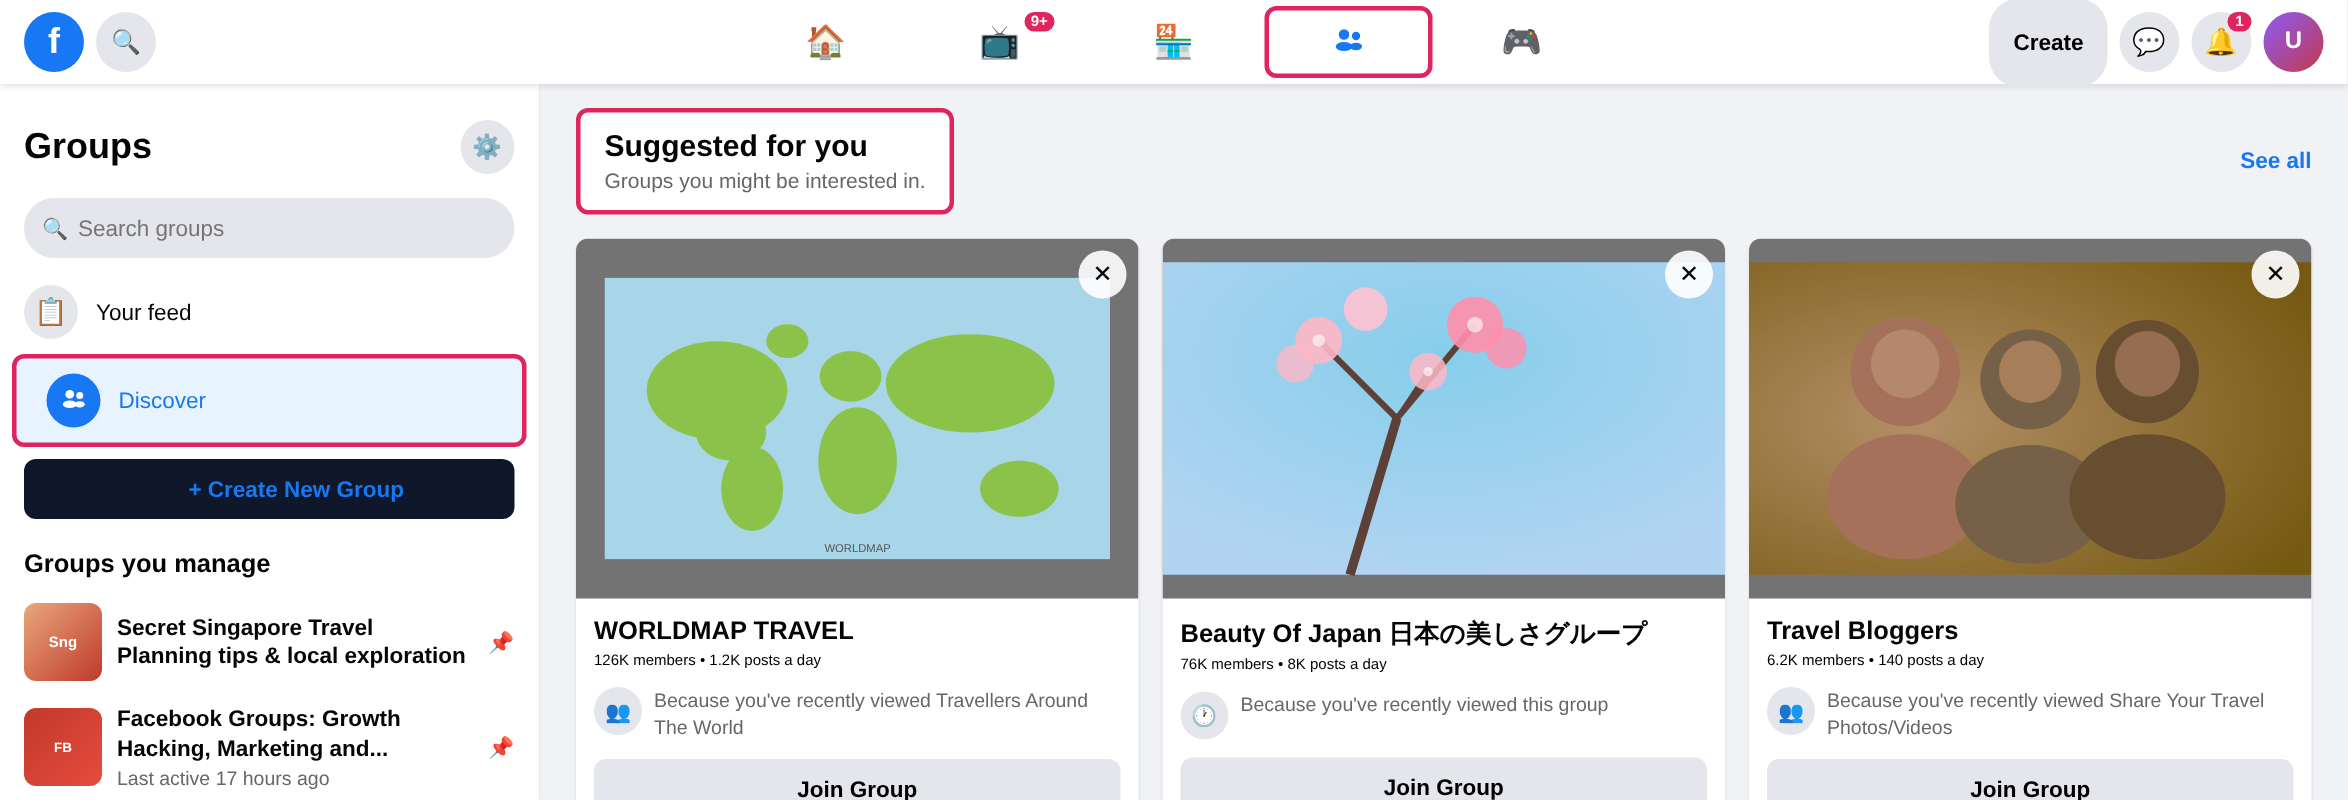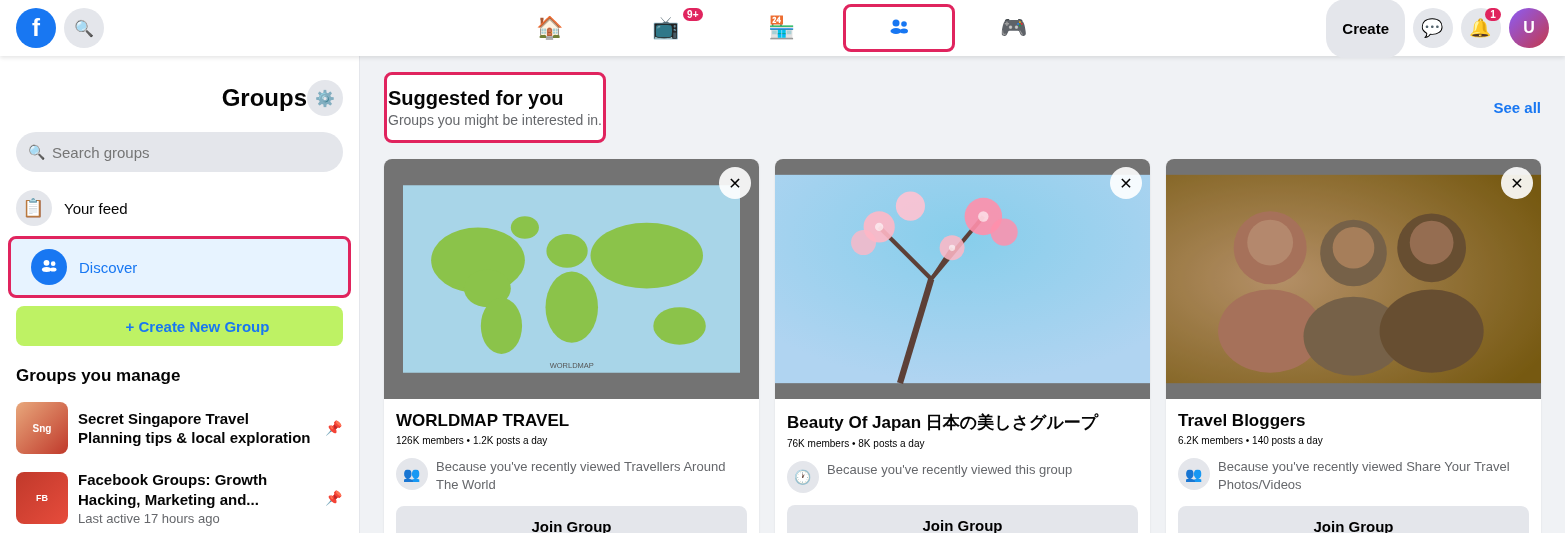--- a/index.html
+++ b/index.html
@@ -23,43 +23,43 @@
     .create-btn { background: #e4e6eb; border: none; border-radius: 20px; padding: 21px 16px; font-size: 15px; font-weight: 600; cursor: pointer; }
     .icon-circle { width: 40px; height: 40px; border-radius: 50%; background: #e4e6eb; display: flex; align-items: center; justify-content: center; cursor: pointer; font-size: 18px; position: relative; }
     .avatar-circle { width: 40px; height: 40px; border-radius: 50%; background: #8b5cf6; display: flex; align-items: center; justify-content: center; color: #fff; font-size: 16px; font-weight: 700; cursor: pointer; position: relative; overflow: hidden; }
     .notif-badge { position: absolute; top: 0; right: 0; background: #e0245e; color: #fff; font-size: 10px; font-weight: 700; border-radius: 10px; padding: 1px 4px; min-width: 16px; text-align: center; }
 
     
     .layout { display: flex; margin-top: 56px; min-height: calc(100vh - 56px); }
 
     
     .sidebar { width: 360px; background: #fff; padding: 16px 8px; flex-shrink: 0; border-right: 1px solid #e4e6eb; height: calc(100vh - 56px); overflow-y: auto; position: fixed; top: 56px; left: 0; }
-    .sidebar-title { font-size: 24px; font-weight: 700; padding: 8px 8px; display: flex; align-items: center; justify-content: flex-end; }
+    .sidebar-title { font-size: 24px; font-weight: 700; padding: 8px 8px; display: flex; align-items: center; justify-content: space-between; }
     .gear-btn { width: 36px; height: 36px; border-radius: 50%; background: #e4e6eb; display: flex; align-items: center; justify-content: center; cursor: pointer; font-size: 16px; }
     .search-input-wrap { position: relative; margin: 8px 8px; }
     .search-input-wrap input { width: 100%; height: 40px; border-radius: 20px; border: none; background: #e4e6eb; padding: 0 16px 0 36px; font-size: 15px; outline: none; }
     .search-input-wrap .search-icon { position: absolute; left: 12px; top: 50%; transform: translateY(-50%); color: #65676b; font-size: 14px; }
     .sidebar-nav-item { display: flex; align-items: center; gap: 12px; padding: 10px 8px; border-radius: 8px; cursor: pointer; font-size: 15px; font-weight: 500; }
     .sidebar-nav-item.active { background: #e7f3ff; color: #1877f2; padding-left: 20px; }
     .sidebar-nav-item.active .nav-item-icon { background: #1877f2; color: #fff; }
     .nav-item-icon { width: 36px; height: 36px; border-radius: 50%; background: #e4e6eb; display: flex; align-items: center; justify-content: center; font-size: 18px; flex-shrink: 0; }
     .active-outline { border: 3px solid #e0245e; border-radius: 8px; }
-    .create-group-btn { display: flex; align-items: center; justify-content: center; gap: 8px; width: calc(100% - 16px); margin: 8px 8px; height: 40px; border-radius: 8px; border: none; background: #bef264; color: #1877f2; font-size: 15px; font-weight: 600; cursor: pointer; padding-left: 36px; }
+    .create-group-btn { display: flex; align-items: center; justify-content: center; gap: 8px; width: calc(100% - 16px); margin: 8px 8px; height: 40px; border-radius: 8px; border: none; background: #0f172a; color: #1877f2; font-size: 15px; font-weight: 600; cursor: pointer; padding-left: 36px; }
     .section-title { font-size: 17px; font-weight: 700; padding: 12px 8px 8px; }
     .group-item { display: flex; align-items: center; gap: 10px; padding: 8px 8px; border-radius: 8px; cursor: pointer; }
     .group-thumb { width: 52px; height: 52px; border-radius: 8px; object-fit: cover; flex-shrink: 0; display: flex; align-items: center; justify-content: center; overflow: hidden; }
     .group-info { flex: 1; }
     .group-name { font-size: 15px; font-weight: 600; line-height: 1.3; }
     .group-last { font-size: 13px; color: #65676b; margin-top: 2px; }
     .pin-icon { color: #65676b; font-size: 14px; flex-shrink: 0; }
 
     
     .main { margin-left: 360px; flex: 1; padding: 16px 24px; }
     .suggested-top { display: flex; align-items: flex-start; justify-content: space-between; margin-bottom: 16px; }
-    .suggested-box { border: 3px solid #e0245e; border-radius: 8px; padding: 12px 1px; background: #fff; }
+    .suggested-box { border: 3px solid #e0245e; border-radius: 8px; padding: 12px 16px; background: #fff; }
     .suggested-title { font-size: 20px; font-weight: 700; }
     .suggested-sub { font-size: 14px; color: #65676b; margin-top: 2px; }
     .see-all-link { color: #1877f2; font-size: 15px; font-weight: 600; cursor: pointer; white-space: nowrap; align-self: center; margin-left: 16px; }
 
     
     .cards-row { display: flex; gap: 16px; }
     .group-card { background: #fff; border-radius: 8px; overflow: hidden; flex: 1; box-shadow: 0 1px 2px rgba(0,0,0,0.1); position: relative; min-width: 0; }
     .card-image { width: 100%; height: 240px; object-fit: cover; background: #737373; display: flex; align-items: center; justify-content: center; overflow: hidden; }
     .card-close { position: absolute; top: 8px; right: 8px; width: 32px; height: 32px; border-radius: 50%; background: rgba(255,255,255,0.9); display: flex; align-items: center; justify-content: center; cursor: pointer; font-size: 16px; color: #050505; border: none; }
     .card-body { padding: 12px; }

